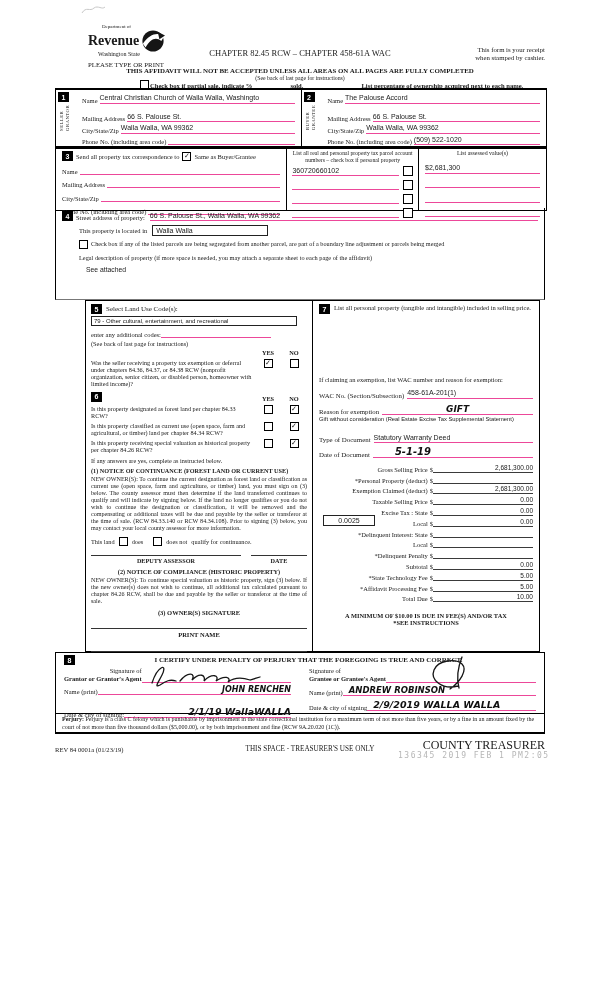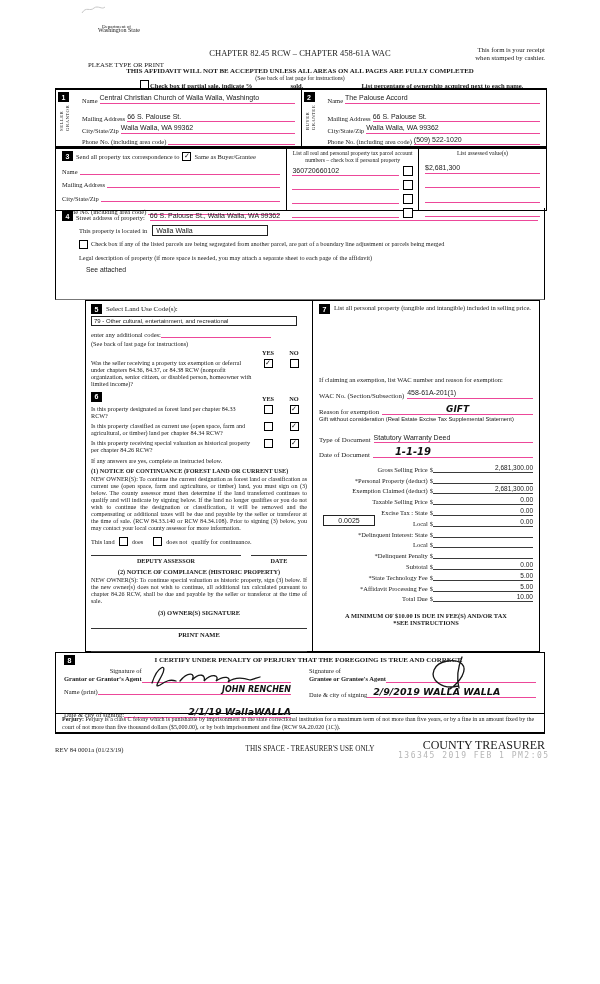--- a/index.html
+++ b/index.html
@@ -38,20 +38,28 @@
 <body>
 
 <div class="page">
 
   <svg class="abs" style="left:80px;top:4px;" width="26" height="12">
     <path d="M2 9 C 6 2, 10 8, 14 4 C 18 1, 22 6, 25 3" fill="none" stroke="#c9c9c9" stroke-width="1"></path>
   </svg>
 
   <div class="abs" style="left:88px;top:24px;width:120px;">
     <div style="font-size:5px;padding-left:14px;">Department of</div>
+    <div style="display:flex;align-items:center;">
+      <span class="b" style="font-size:14px;font-family:'Liberation Serif',serif;">Revenue</span>
+      <svg width="24" height="24" viewBox="0 0 26 26" style="margin-left:2px;">
+        <circle cx="13" cy="13" r="11.5" fill="#151515"></circle>
+        <path d="M2 16 C 9 5, 19 3, 25 8 L 22 13 C 16 8, 10 11, 5 20 Z" fill="#fff"></path>
+        <path d="M18 3 L 26 7 L 20 11 Z" fill="#151515"></path>
+      </svg>
+    </div>
     <div style="font-size:6px;padding-left:10px;margin-top:-2px;">Washington State</div>
   </div>
 
   <div class="abs" style="left:150px;top:40px;width:300px;text-align:center;">
     <div style="font-size:8.5px;margin-top:8px;">CHAPTER 82.45 RCW – CHAPTER 458-61A WAC</div>
   </div>
 
   <div class="abs" style="left:425px;top:46px;width:120px;text-align:right;font-size:6.8px;line-height:1.2;">
     <div>This form is your receipt</div>
     <div>when stamped by cashier.</div>
@@ -297,21 +305,21 @@
         <span class="fline" style="margin-left:3px;text-align:center;"><span class="hand" style="font-size:9px;">GIFT</span></span>
       </div>
       <div class="typed" style="font-size:5.8px;margin-top:1px;">Gift without consideration (Real Estate Excise Tax Supplemental Statement)</div>
 
       <div style="display:flex;align-items:flex-end;font-size:6.9px;margin-top:12px;">
         <span>Type of Document</span>
         <span class="fline" style="margin-left:3px;"><span class="fval typed">Statutory Warranty Deed</span></span>
       </div>
       <div style="display:flex;align-items:flex-end;font-size:6.9px;margin-top:3px;">
         <span>Date of Document</span>
-        <span class="fline" style="margin-left:3px;"><span class="hand" style="font-size:10px;margin-left:22px;">1-1-19</span></span>
+        <span class="fline" style="margin-left:3px;"><span class="hand" style="font-size:10px;margin-left:22px;">5-1-19</span></span>
       </div>
 
       <div style="margin-top:4px;">
         <div class="mrow">
             <span class="mlabel">Gross Selling Price</span>
             <span>$</span>
             <span class="mline"><span class="mval">2,681,300.00</span></span>
           </div>
         <div class="mrow">
             <span class="mlabel">*Personal Property (deduct)</span>
@@ -413,20 +421,24 @@
         <svg class="abs" style="left:105px;top:-12px;" width="70" height="36">
           <path d="M44 31 C 28 35, 16 25, 20 15 C 24 5, 42 3, 48 9 C 54 15, 46 27, 36 34 M48 2 C 44 12, 42 22, 45 33" fill="none" stroke="#161616" stroke-width="1.3" stroke-linecap="round"></path>
         </svg>
         <div class="sigrow">
           <span style="line-height:1.2;">
             <span style="display:block;">Signature of</span>
             <span class="b" style="display:block;">Grantee or Grantee's Agent</span>
           </span>
           <span class="fline" style="height:14px;"></span>
         </div>
+        <div class="sigrow" style="margin-top:2px;">
+          <span>Name (print)</span>
+          <span class="fline"><span class="hand" style="font-size:8.5px;margin-left:6px;">ANDREW  ROBINSON</span></span>
+        </div>
         <div class="sigrow" style="margin-top:3px;">
           <span>Date &amp; city of signing</span>
           <span class="fline"><span class="hand" style="font-size:9.5px;margin-left:6px;">2/9/2019  WALLA WALLA</span></span>
         </div>
       </div>
     </div>
   </div>
 
   <div class="abs" style="left:55px;top:714px;width:490px;height:20px;border:1px solid #000;border-top:none;border-bottom:2px solid #000;padding:2px 6px;box-sizing:border-box;font-size:6px;line-height:1.25;">
     <span class="b">Perjury:</span>

